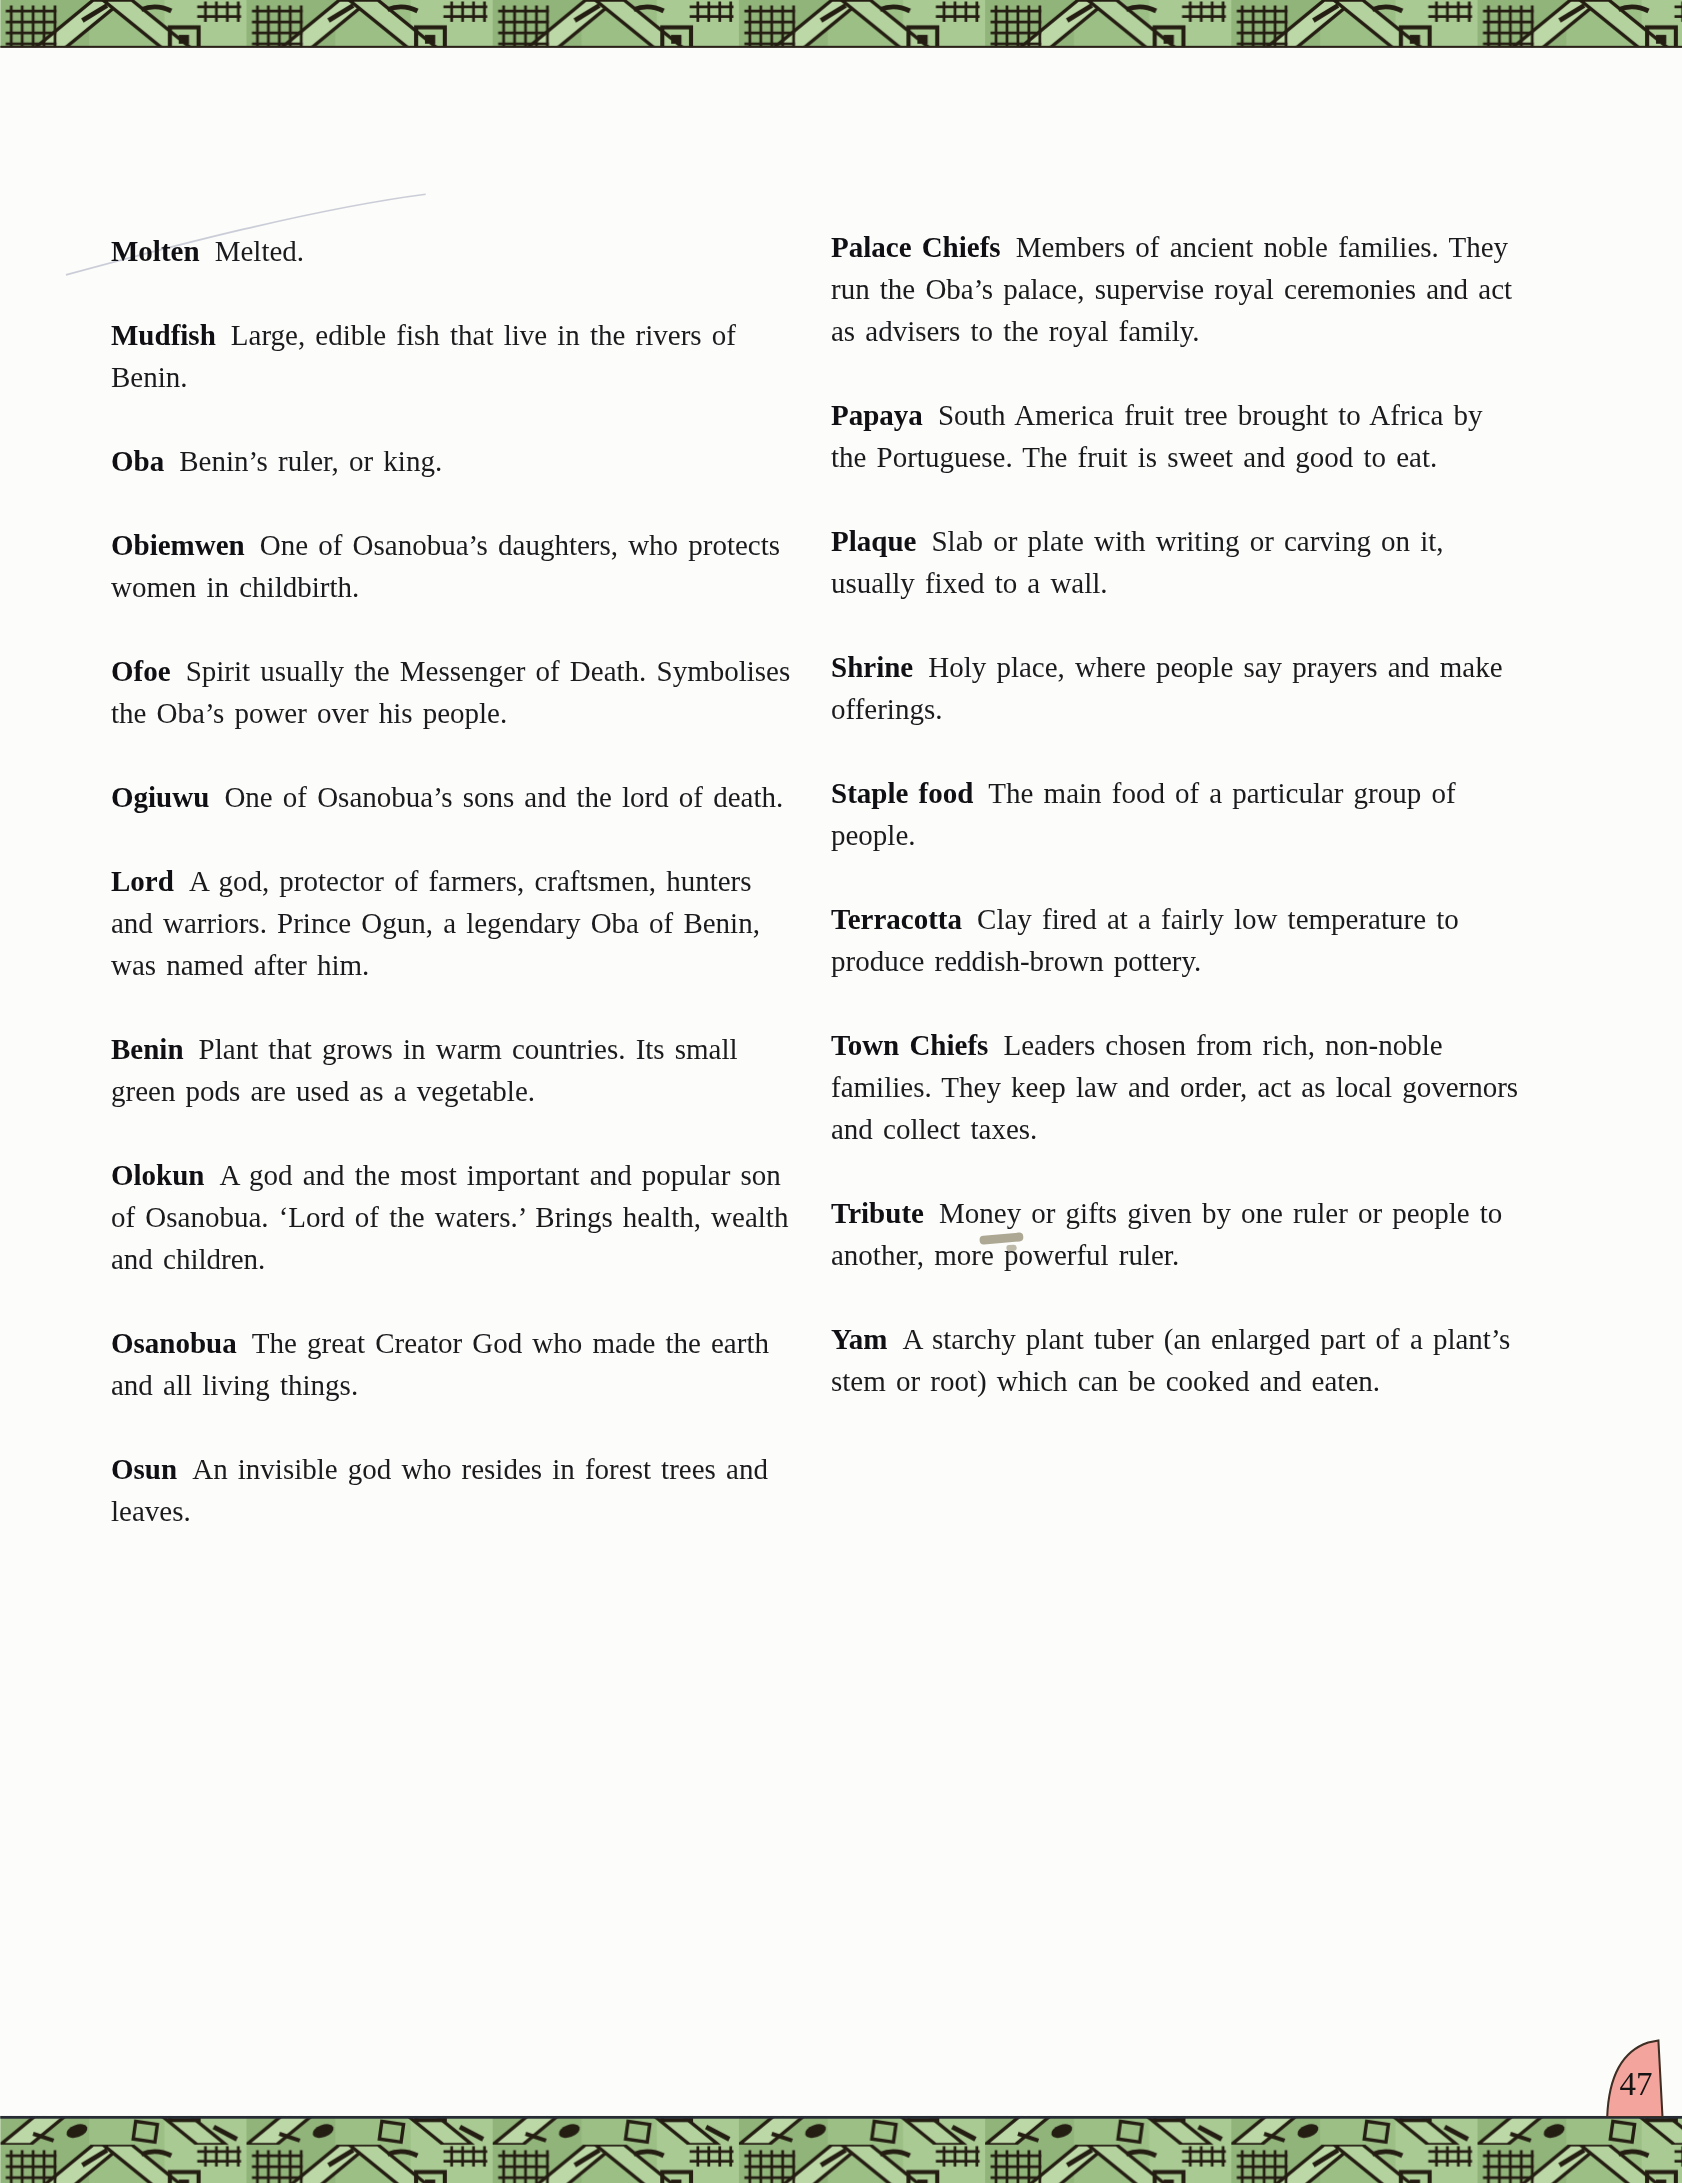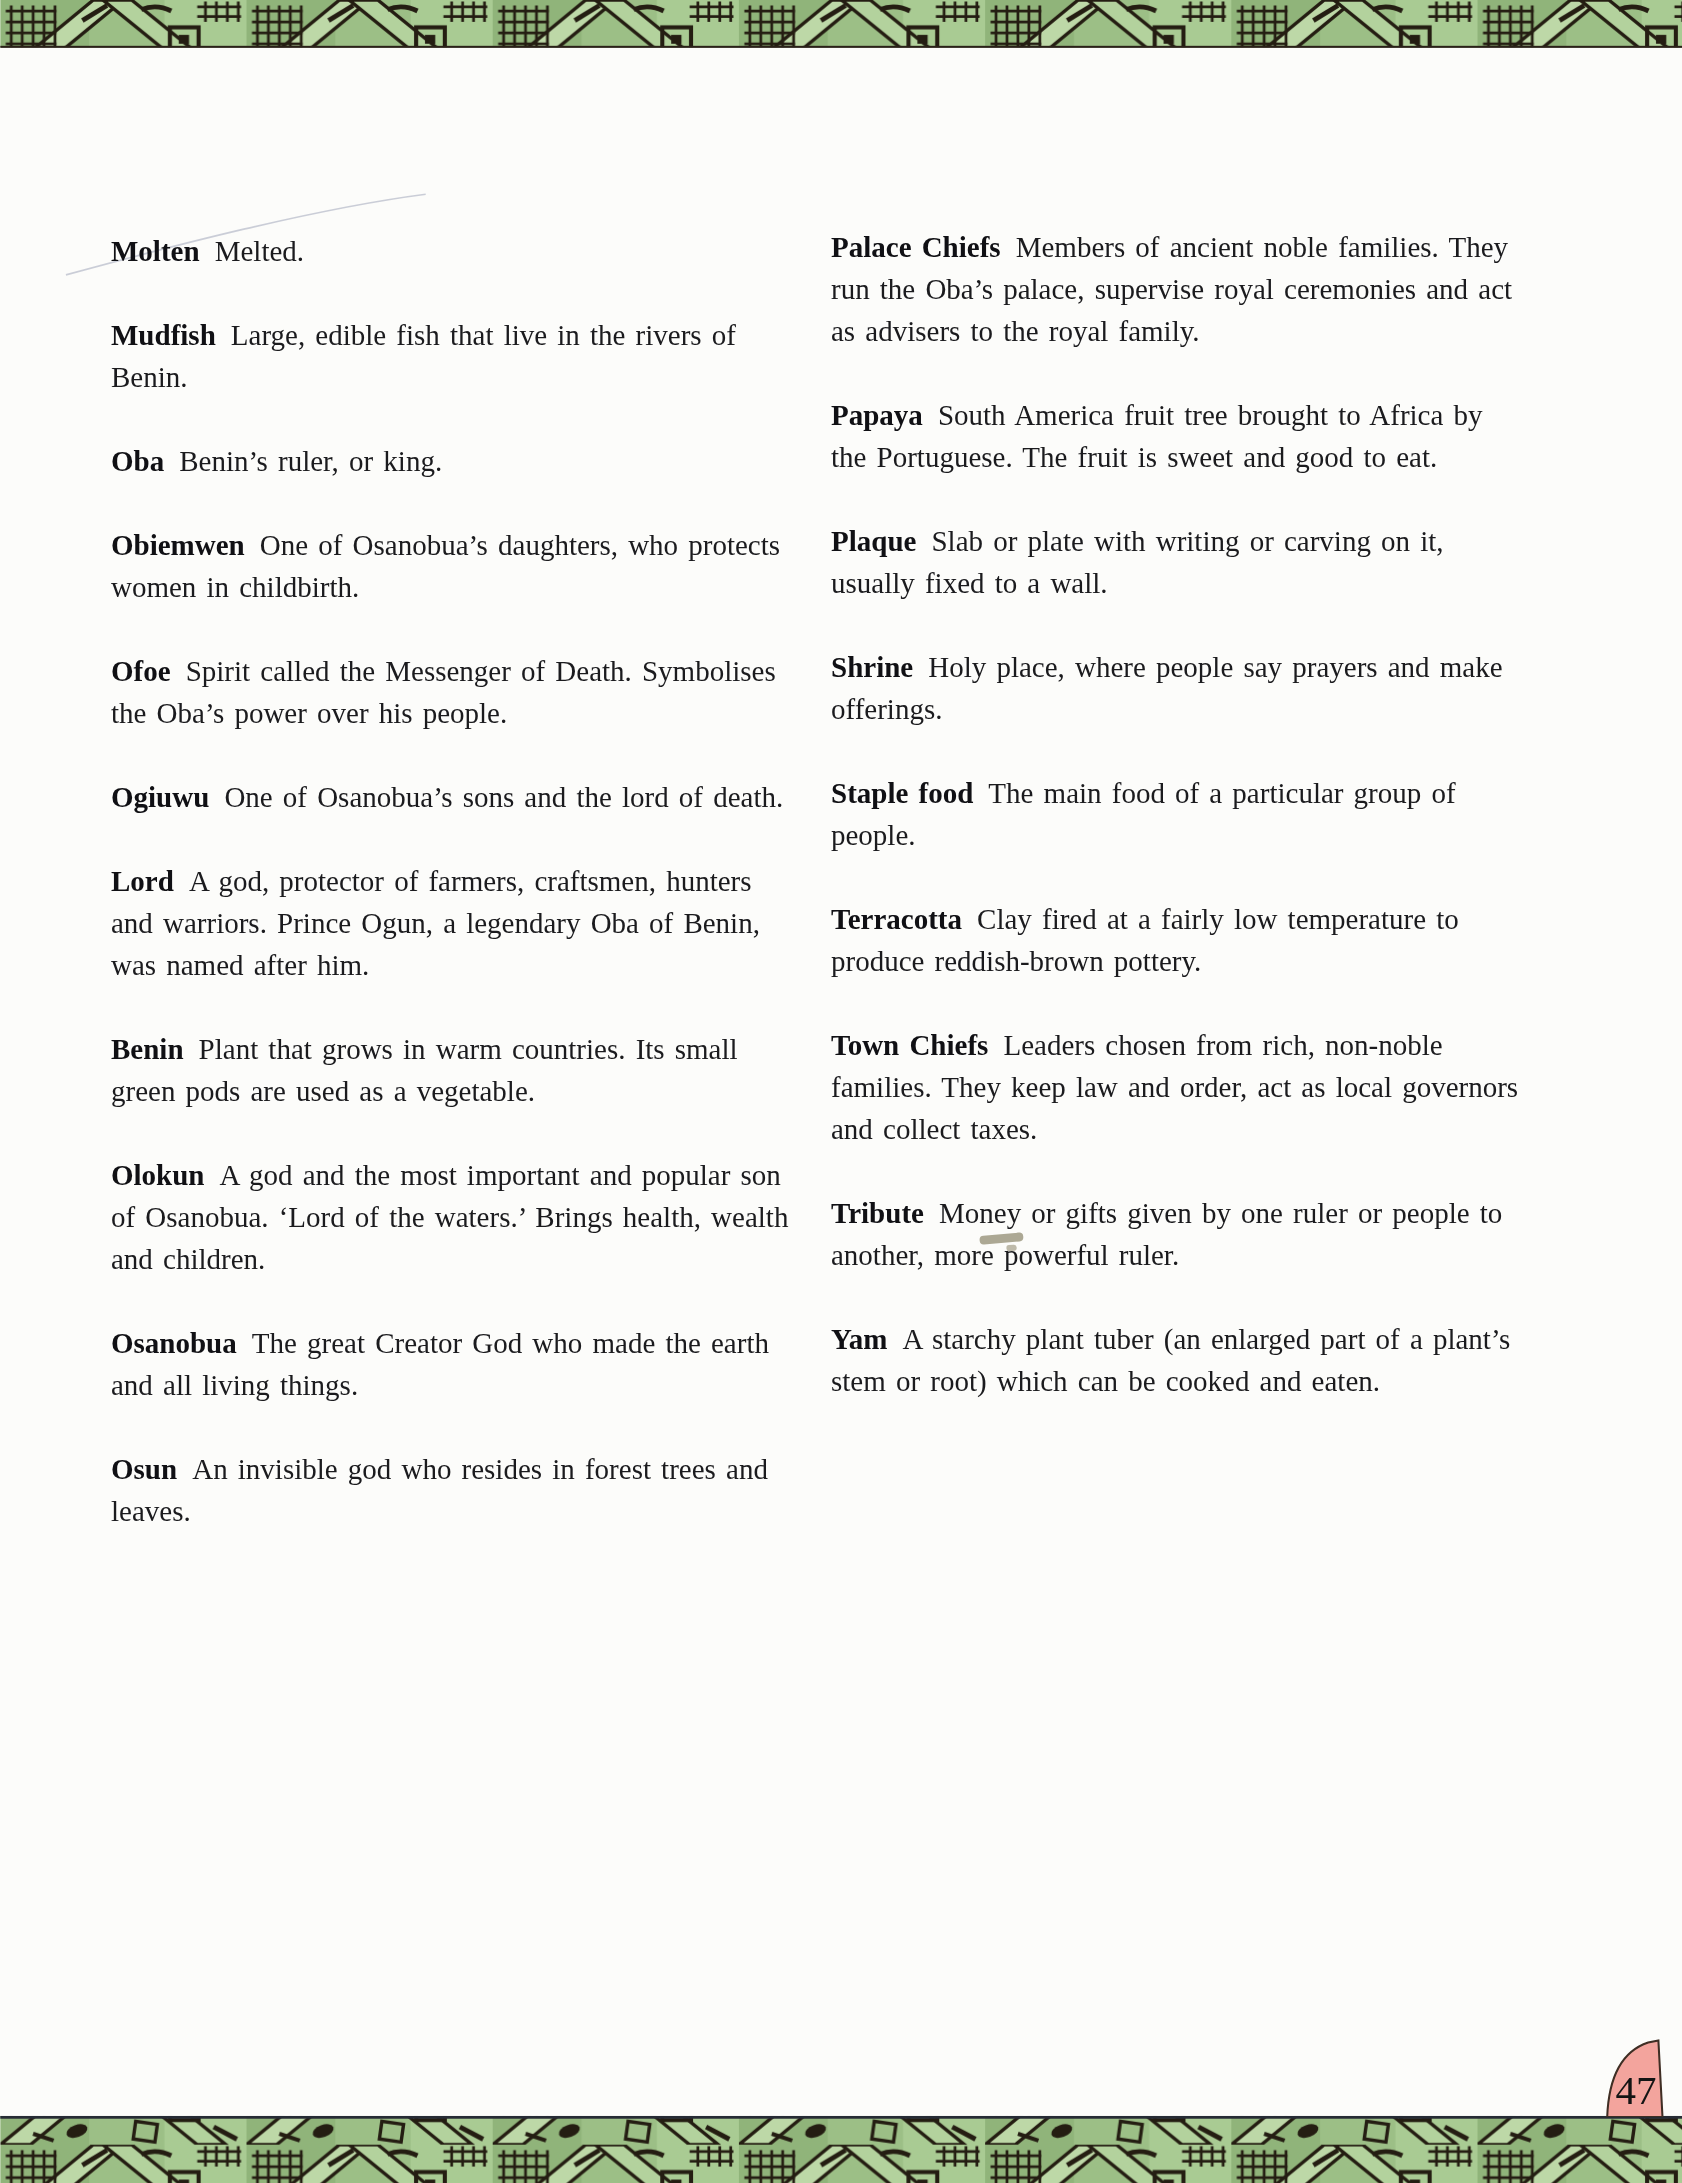--- a/index.html
+++ b/index.html
@@ -70,21 +70,21 @@
     left: 0;
     top: 0;
     display: block;
   }
   .page-number {
     position: absolute;
     left: 15px;
     top: 29px;
     width: 44px;
     text-align: center;
-    font-size: 41px;
+    font-size: 33px;
     font-weight: normal;
     color: #141414;
   }
 </style>
 </head>
 <body style="background: rgb(252, 252, 250);">
 
 <svg class="layer" viewBox="0 0 2460 3192" aria-hidden="true">
   <defs>
     <pattern id="weave" width="360" height="112" patternUnits="userSpaceOnUse">
@@ -131,21 +131,21 @@
     <rect x="1470" y="1821" width="15" height="9" rx="4" fill="#8a8468" opacity="0.55"></rect>
   </g>
 </svg>
 
 <main class="page-content">
   <section class="col col-left">
       <p class="entry"><span class="term">Molten</span><span class="definition">Melted.</span></p>
       <p class="entry"><span class="term">Mudfish</span><span class="definition">Large, edible fish that live in the rivers of Benin.</span></p>
       <p class="entry"><span class="term">Oba</span><span class="definition">Benin’s ruler, or king.</span></p>
       <p class="entry"><span class="term">Obiemwen</span><span class="definition">One of Osanobua’s daughters, who protects women in childbirth.</span></p>
-      <p class="entry"><span class="term">Ofoe</span><span class="definition">Spirit called the Messenger of Death. Symbolises the Oba’s power over his people.</span></p>
+      <p class="entry"><span class="term">Ofoe</span><span class="definition">Spirit usually the Messenger of Death. Symbolises the Oba’s power over his people.</span></p>
       <p class="entry"><span class="term">Ogiuwu</span><span class="definition">One of Osanobua’s sons and the lord of death.</span></p>
       <p class="entry"><span class="term">Lord</span><span class="definition">A god, protector of farmers, craftsmen, hunters and warriors. Prince Ogun, a legendary Oba of Benin, was named after him.</span></p>
       <p class="entry"><span class="term">Benin</span><span class="definition">Plant that grows in warm countries. Its small green pods are used as a vegetable.</span></p>
       <p class="entry"><span class="term">Olokun</span><span class="definition">A god and the most important and popular son of Osanobua. ‘Lord of the waters.’ Brings health, wealth and children.</span></p>
       <p class="entry"><span class="term">Osanobua</span><span class="definition">The great Creator God who made the earth and all living things.</span></p>
       <p class="entry"><span class="term">Osun</span><span class="definition">An invisible god who resides in forest trees and leaves.</span></p>
     </section>
   <section class="col col-right">
       <p class="entry"><span class="term">Palace Chiefs</span><span class="definition">Members of ancient noble families. They run the Oba’s palace, supervise royal ceremonies and act as advisers to the royal family.</span></p>
       <p class="entry"><span class="term">Papaya</span><span class="definition">South America fruit tree brought to Africa by the Portuguese. The fruit is sweet and good to eat.</span></p>

